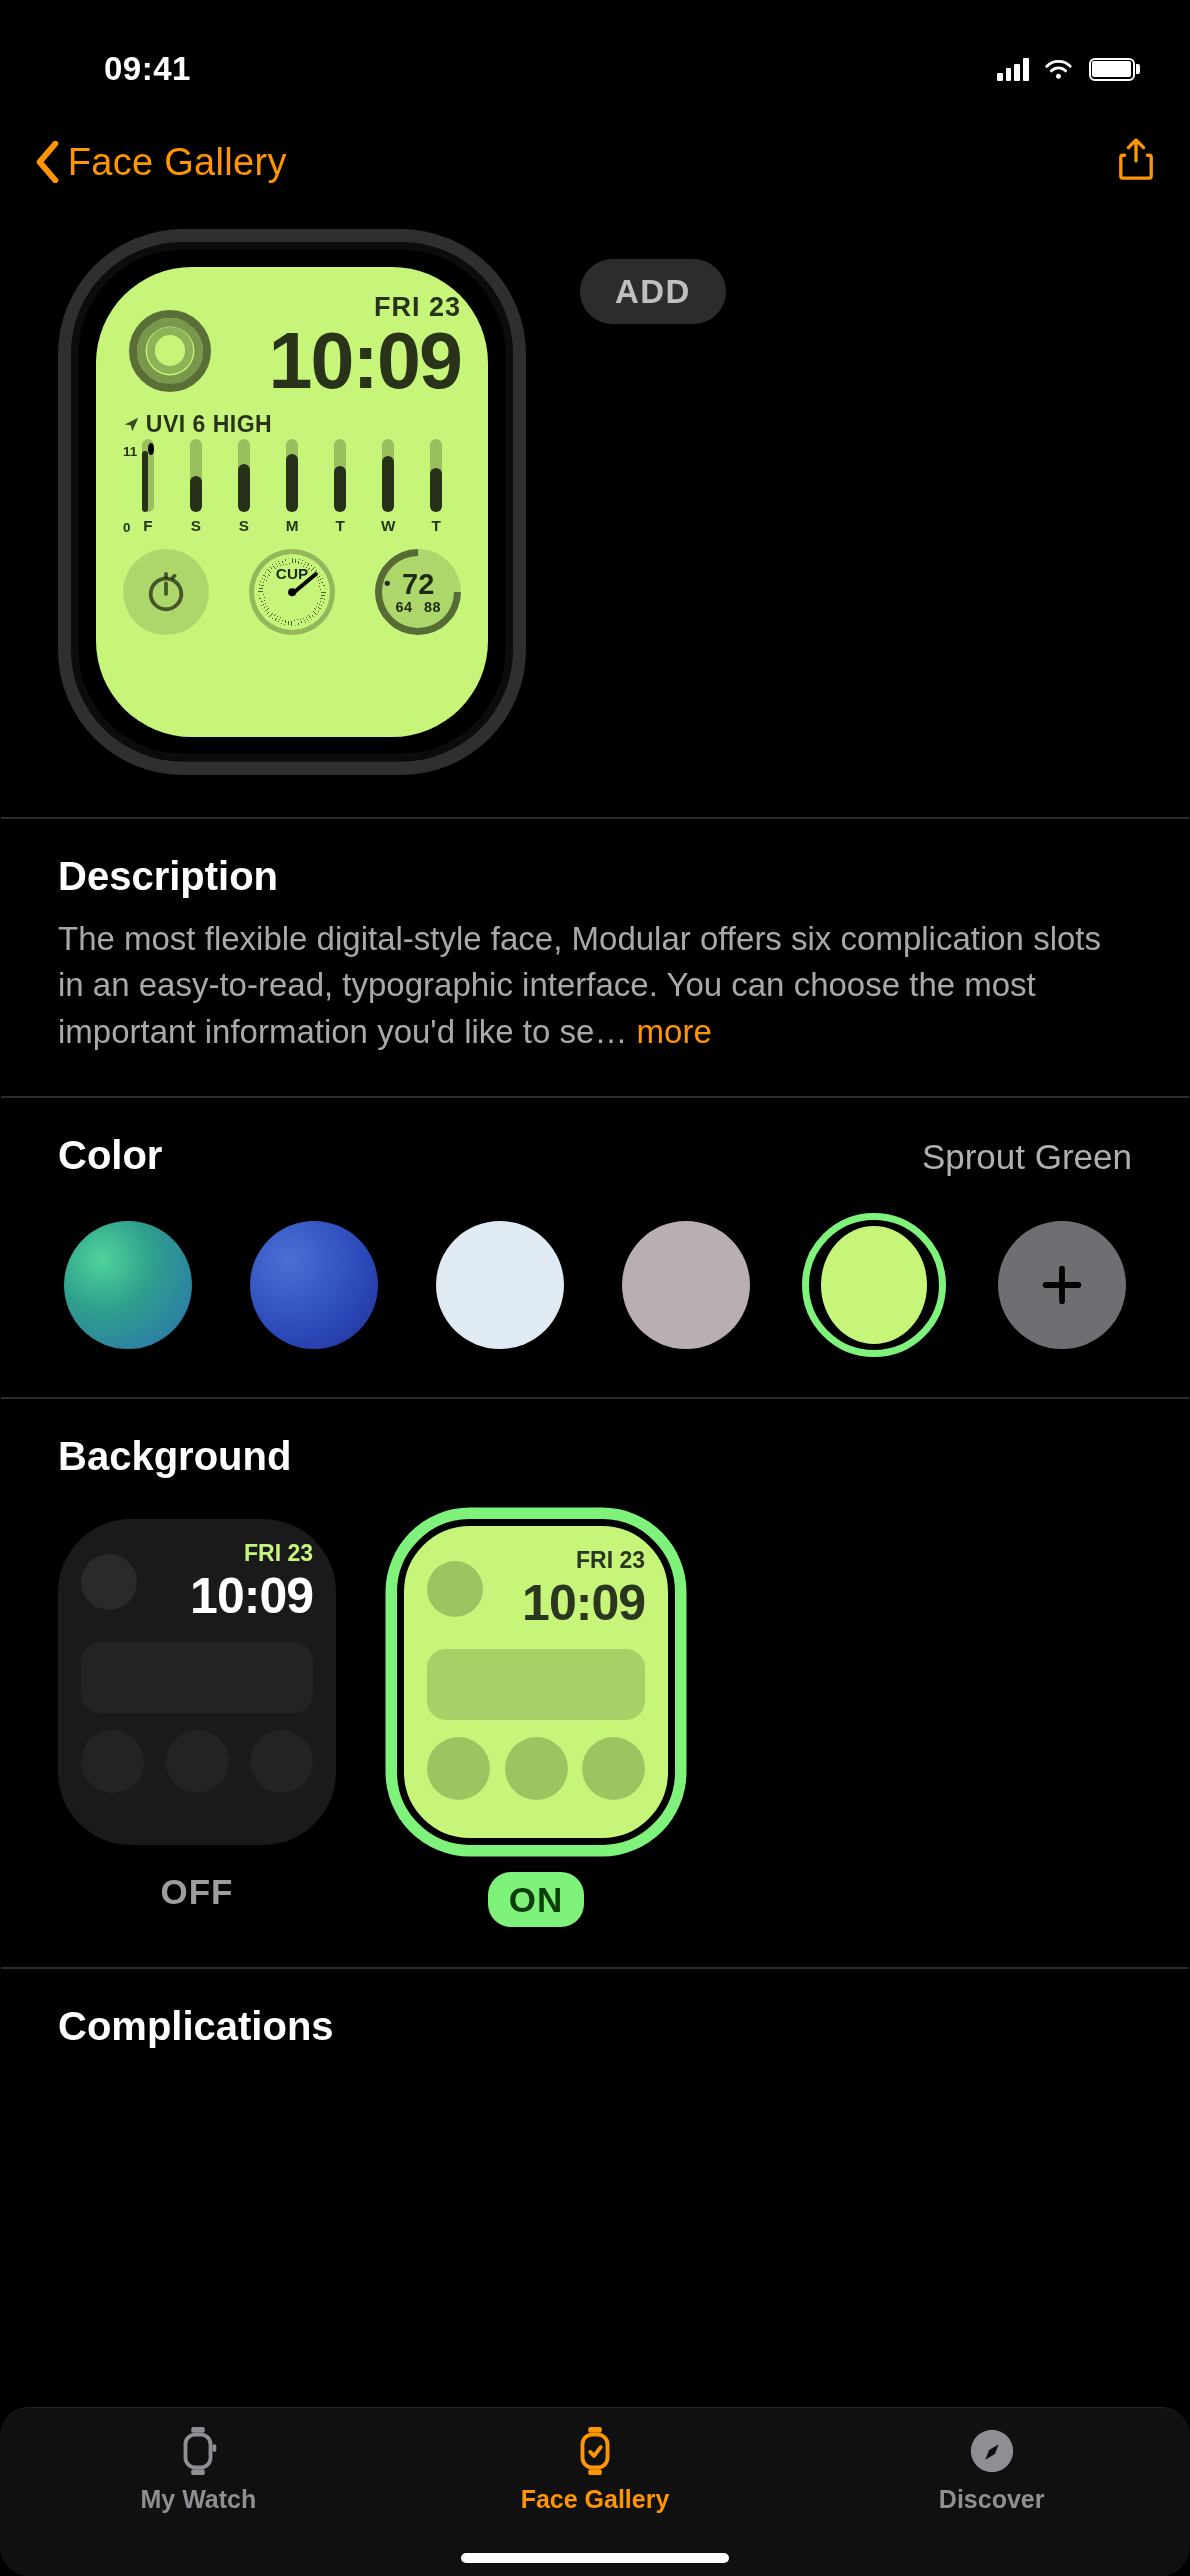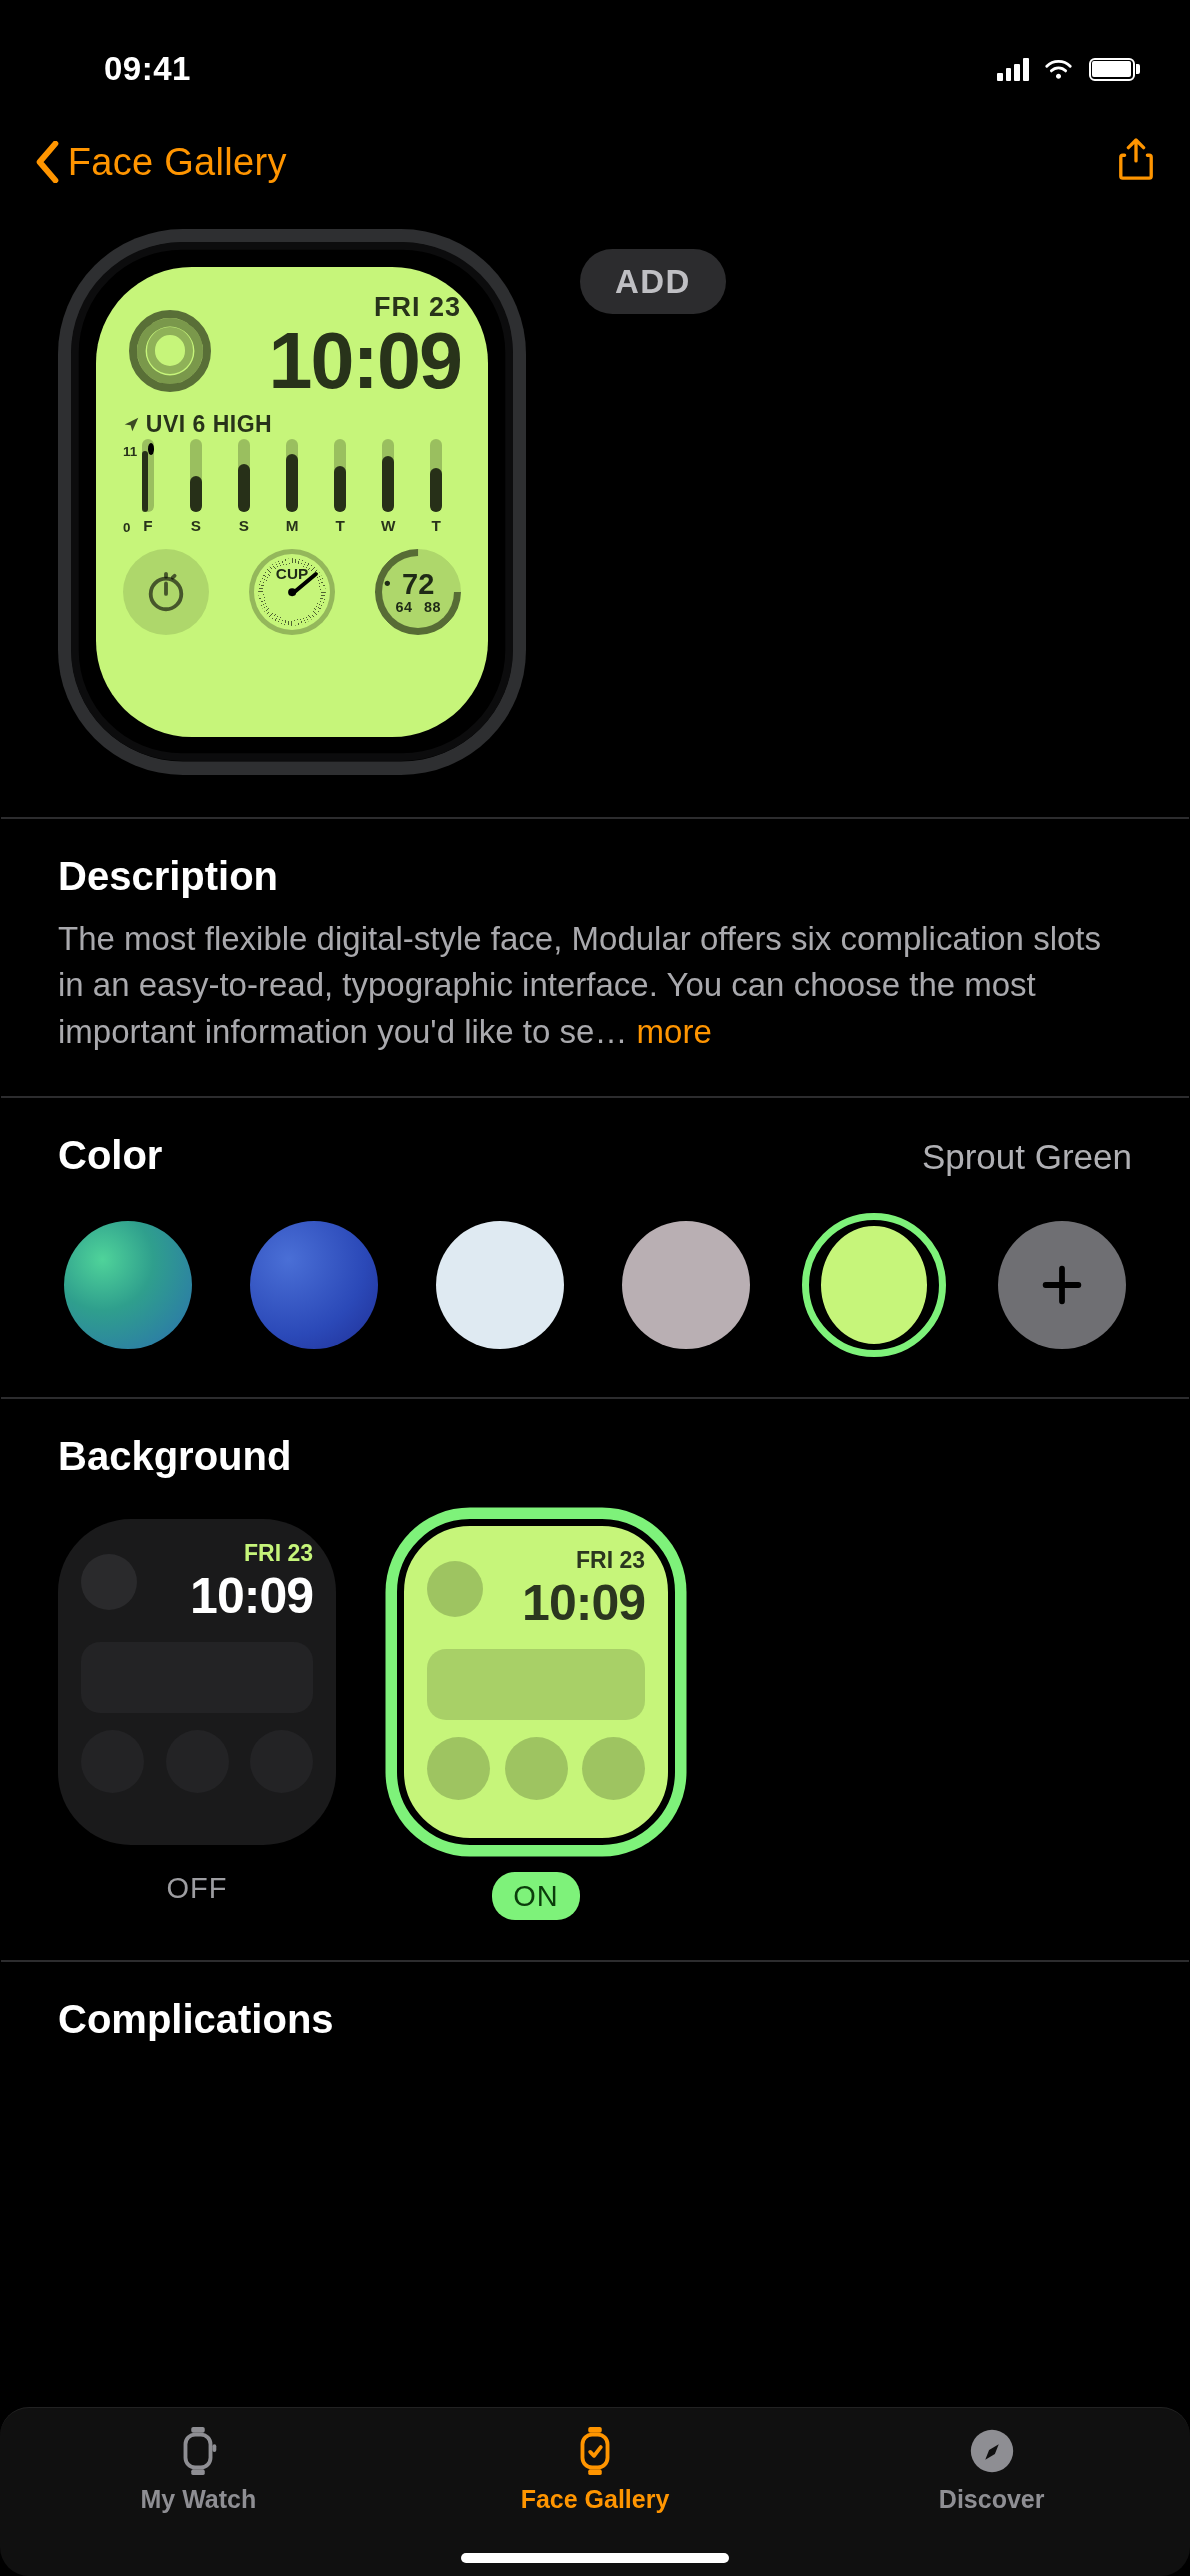--- a/index.html
+++ b/index.html
@@ -75,21 +75,21 @@
   .wf-cup .pin { position:absolute; left:50%; top:50%; width:7.7px;height:7.7px;background:#000;border-radius:50%; transform:translate(-50%,-50%); }
   .wf-cup .label { position:absolute; top:11.5px; left:0; right:0; text-align:center; font-size:15.3px; font-weight:800; }
   .wf-gauge { border: 7.7px solid rgba(0,0,0,.5); border-top-color: transparent; border-left-color: rgba(0,0,0,.5); border-right-color: rgba(0,0,0,.5); transform: rotate(45deg); }
   .wf-gauge .gi { transform: rotate(-45deg); text-align:center; }
   .wf-gauge .v { font-size: 29px; font-weight: 800; display:block; position:relative; }
   .wf-gauge .v::before{content:"•"; position:absolute; left:-11.5px; top:3.8px; font-size:19px;}
   .wf-gauge .lohi { font-size: 14.4px; font-weight: 800; letter-spacing:0.5px; display:flex; justify-content:space-between; gap:11.5px; margin-top:-1.9px; }
 
   .hero-right { padding-top: 7.7px; }
   .hero-title { font-size: 59px; font-weight: 800; }
-  .add-btn { display:inline-flex; align-items:center; justify-content:center; margin-top: 13px; padding: 13.4px 35px; border-radius: 38px; background: #2c2c2e; color: #bfbfc3; font-size: 33px; font-weight: 600; letter-spacing: 1.4px; }
+  .add-btn { display:inline-flex; align-items:center; justify-content:center; margin-top: 23px; padding: 13.4px 35px; border-radius: 38px; background: #2c2c2e; color: #bfbfc3; font-size: 33px; font-weight: 600; letter-spacing: 1.4px; }
 
   .divider { height: 1.9px; background: var(--divider); margin: 0 -57px; }
 
   
   .section { padding: 35px 0 40px; }
   .section-h { font-size: 40px; font-weight: 800; margin-bottom: 17px; }
   .desc-text { font-size: 33px; line-height: 1.42; color: #a9a9ad; }
   .desc-text .more { color: var(--accent); }
 
   
@@ -118,21 +118,21 @@
   .bg-face.off .bg-top .d{ color:#c6f57a; }
   .bg-top .t { font-size: 50px; font-weight: 600; letter-spacing:-1px; }
   .bg-face.off .bg-top .t{ color:#fff; }
   .bg-mid { margin-top: 17px; height: 71px; border-radius: 19px; }
   .bg-face.off .bg-mid { background: #232325; }
   .bg-face.on .bg-mid { background: rgba(0,0,0,.15); }
   .bg-bot { margin-top: 17px; display:flex; justify-content:space-between; gap:13.4px; }
   .bg-bot .c { width: 63px; height:63px; border-radius:50%; }
   .bg-face.off .bg-bot .c { background:#232325; }
   .bg-face.on .bg-bot .c { background: rgba(0,0,0,.2); }
-  .bg-label { margin-top: 27px; font-size: 29px; font-weight: 400; color:#9d9da1; letter-spacing:1px; }
+  .bg-label { margin-top: 27px; font-size: 35px; font-weight: 700; color:#9d9da1; letter-spacing:1px; }
   .bg-label.on { display:inline-block; background:#7ef27a; color:#0b3d0b; padding:7.7px 21px; border-radius: 23px; }
 
   
   .tabbar { position: fixed; left:0; right:0; bottom:0; height: 169px; background: var(--tabbar); display:flex; border-top: 1px solid #222; border-radius: 29px; }
   .tab { flex:1; display:flex; flex-direction:column; align-items:center; justify-content:flex-start; padding-top:17px; gap:7.7px; color:#8e8e93; }
   .tab.active { color: var(--accent); }
   .tab svg { width: 52px; height: 52px; }
   .tab .lab { font-size: 25px; font-weight: 600; }
   .home-indicator { position: fixed; bottom: 13.4px; left:50%; transform:translateX(-50%); width: 268px; height: 9.6px; border-radius: 5.8px; background: #fff; }
 

